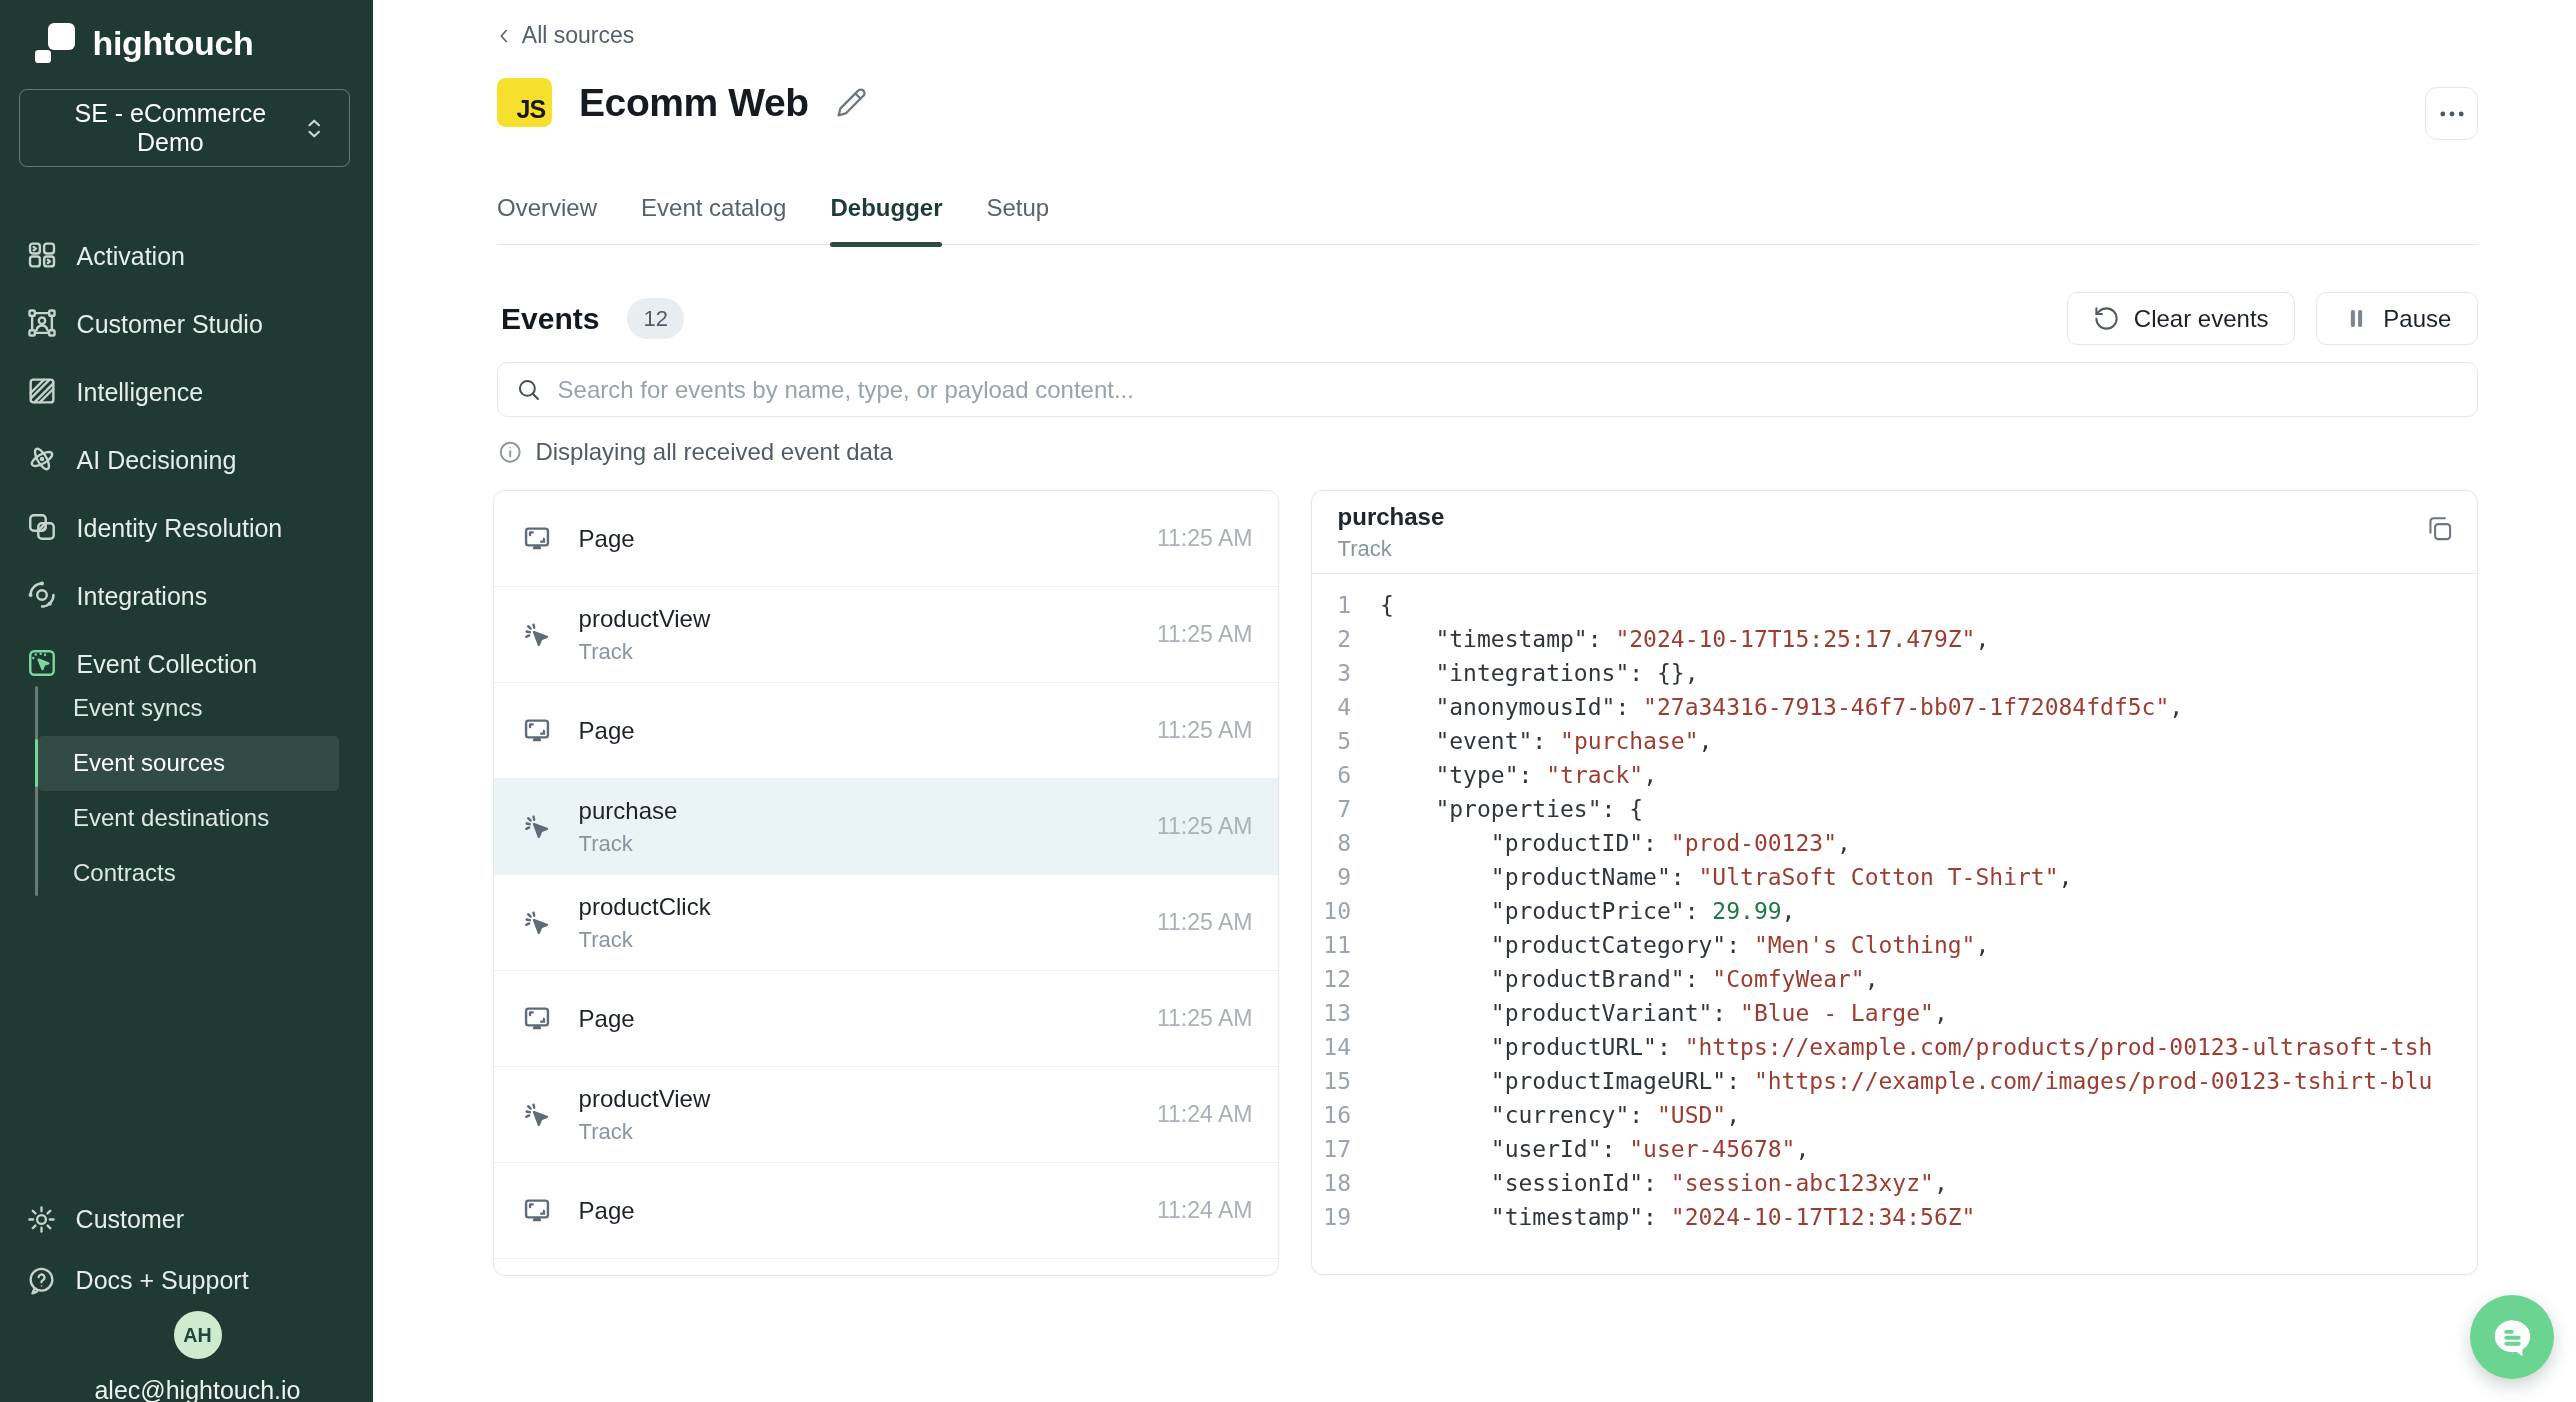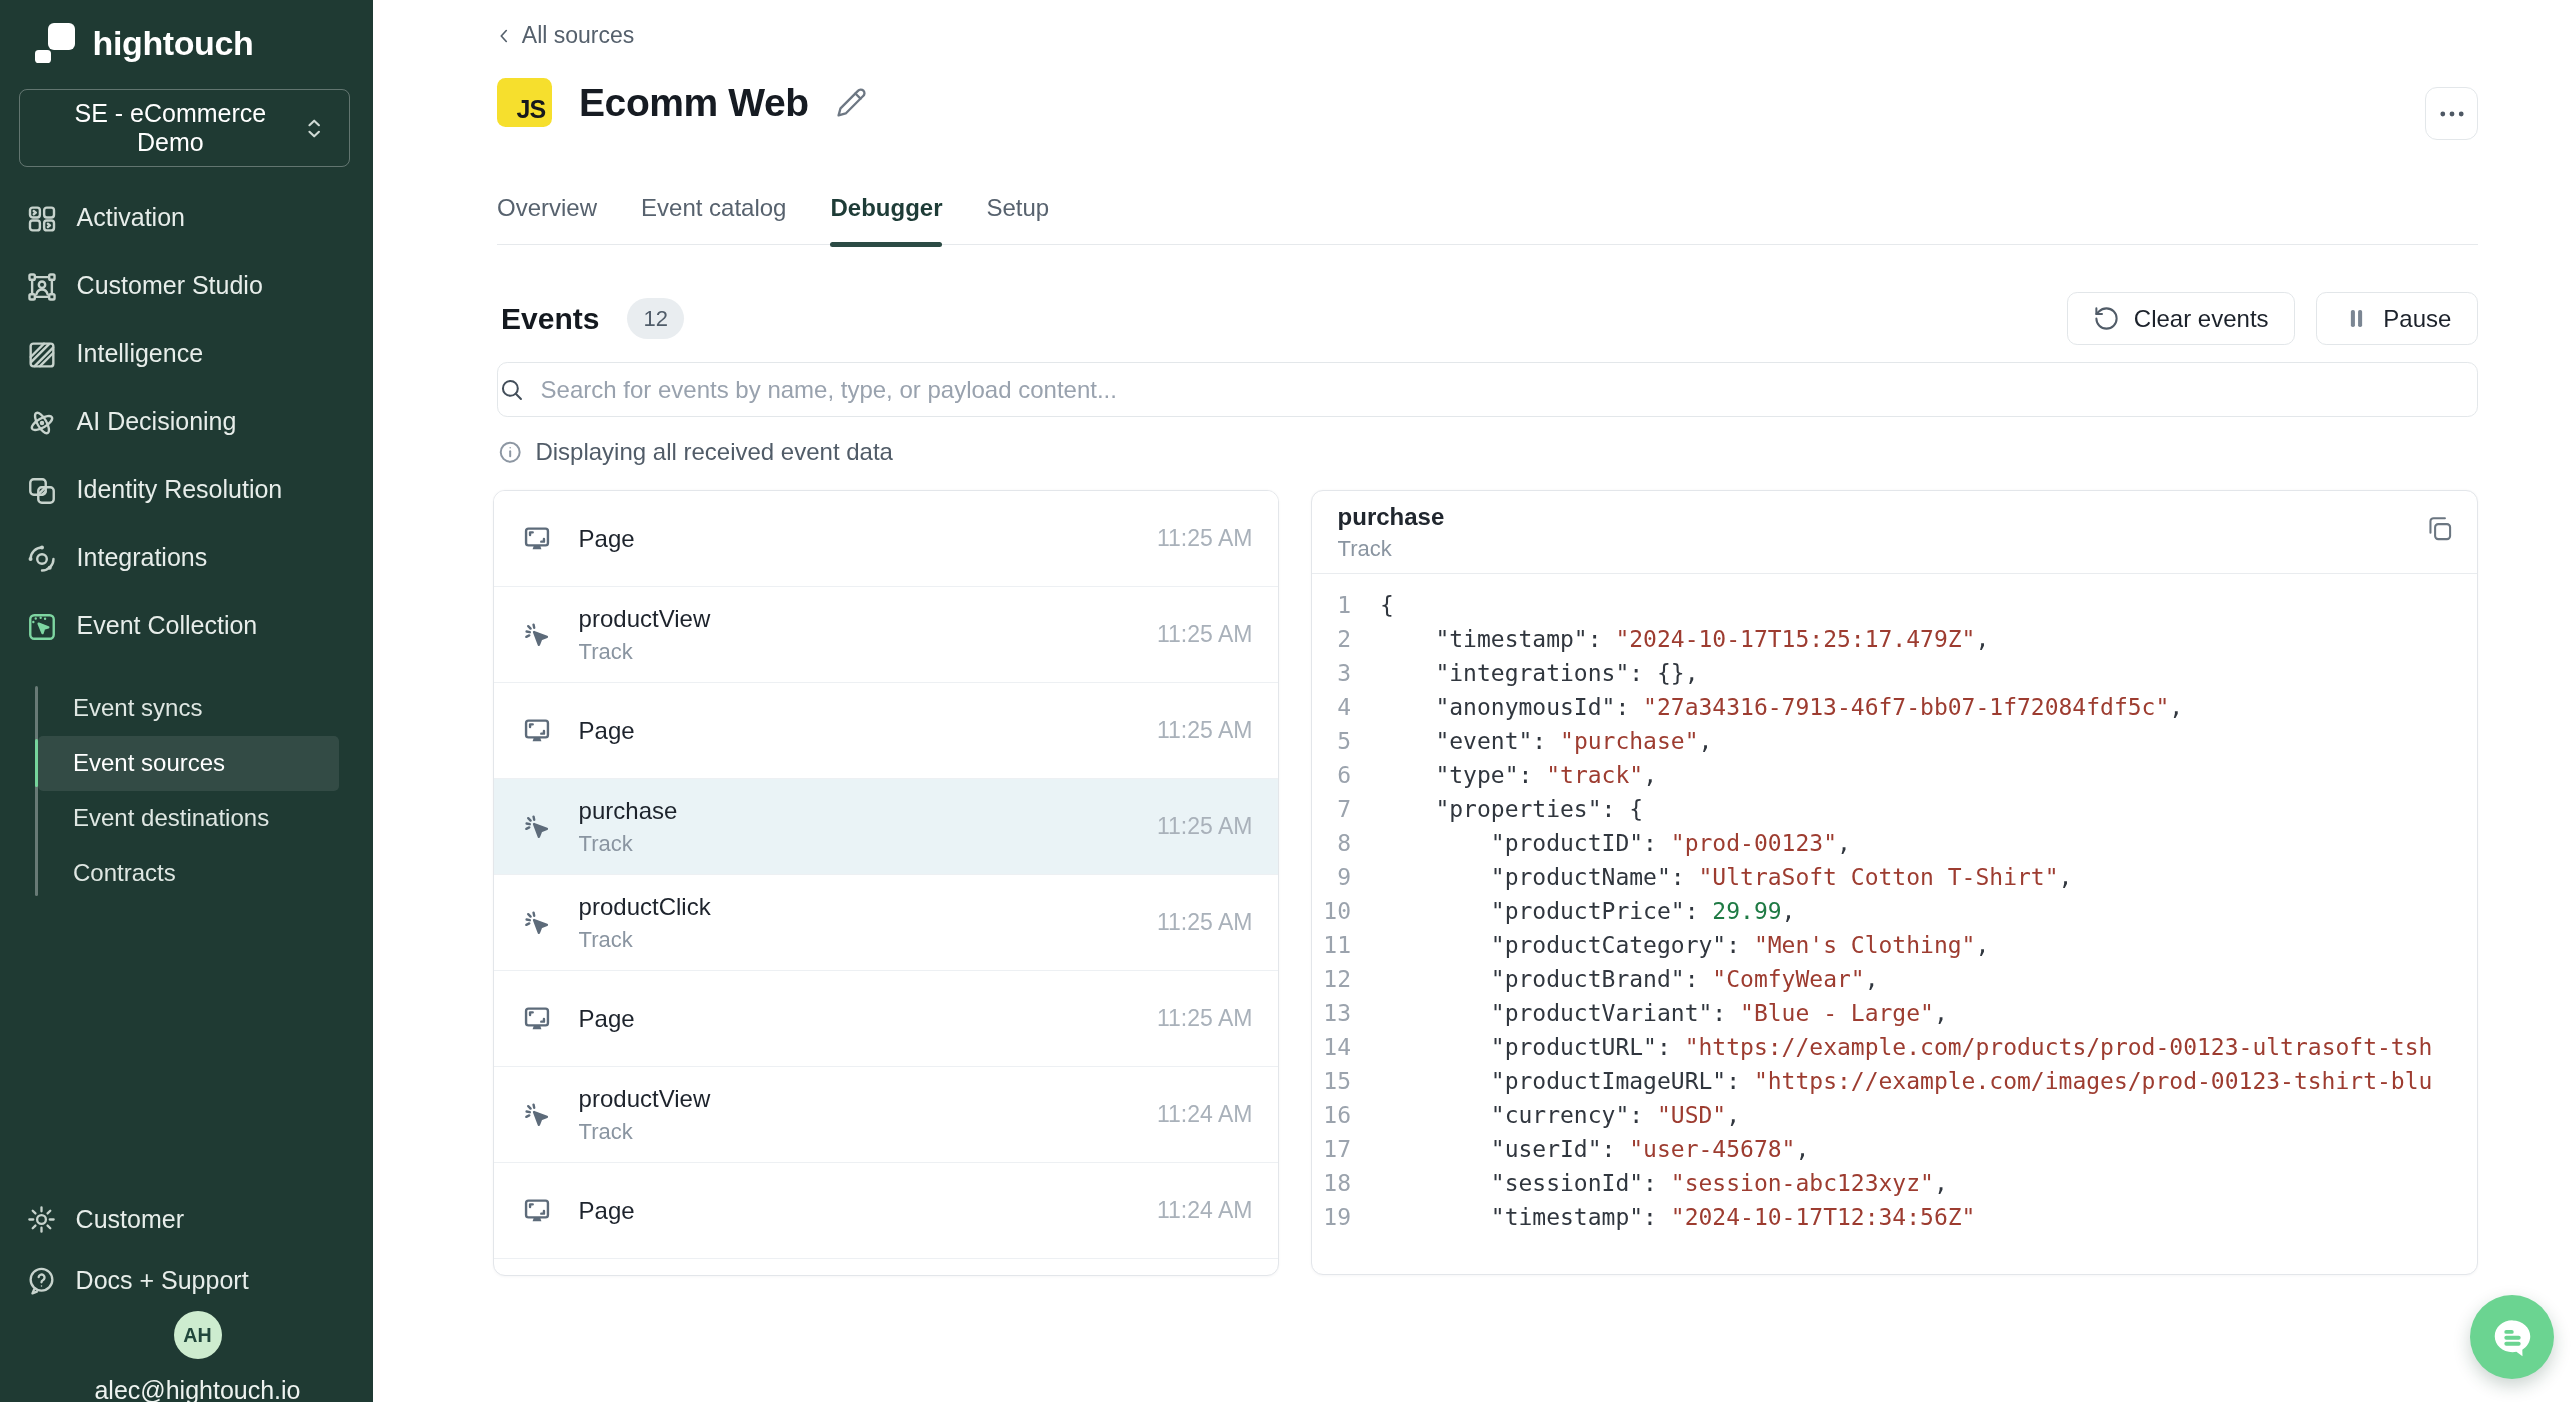--- a/index.html
+++ b/index.html
@@ -12,21 +12,21 @@
   
   .sidebar{position:absolute;left:0;top:0;width:373px;height:1402px;background:#1f3a33;color:#e9efec;}
   .logo{position:absolute;left:31px;top:19px;display:flex;align-items:center;gap:13.6px;}
   .logo svg{width:48px;height:48px;}
   .logo-text{font-size:34px;font-weight:700;letter-spacing:-0.4px;color:#fff;}
   .workspace{position:absolute;left:19px;top:89px;width:331px;height:78px;box-sizing:border-box;
     border:1.3px solid rgba(255,255,255,.3);border-radius:8px;background:transparent;display:flex;
     align-items:center;justify-content:space-between;padding:0 20.5px;color:#fff;font-size:25px;cursor:pointer;font-family:inherit;}
   .workspace svg{width:29px;height:29px;color:#cfd9d4;}
   .nav{position:absolute;left:0;top:203px;width:373px;}
-  .nav-item{display:flex;align-items:flex-start;gap:19px;height:68px;padding-left:25.6px;font-size:25px;color:#e7edea;cursor:pointer;}
+  .nav-item{display:flex;align-items:flex-end;gap:19px;height:68px;padding-left:25.6px;font-size:25px;color:#e7edea;cursor:pointer;}
   .nav-item svg{width:32px;height:32px;color:#c7d3cd;flex:none;}
   .nav-item.ec svg{color:#7ed6a2;}
   .subnav{position:relative;margin-top:1.7px;}
   .subnav .rail{position:absolute;left:35px;top:5.1px;bottom:5.1px;width:3.4px;background:rgba(255,255,255,.33);border-radius:1.7px;}
   .subnav-item{position:relative;display:flex;align-items:center;height:55px;margin:0 34px 0 38px;padding-left:35px;
     font-size:24px;color:#dfe7e3;border-radius:5.1px;cursor:pointer;}
   .subnav-item.active{background:rgba(255,255,255,.09);color:#fff;}
   .subnav-item.active::before{content:"";position:absolute;left:-3.4px;top:3.4px;bottom:3.4px;width:3.4px;background:#76d49c;border-radius:1.7px;}
   .side-footer{position:absolute;left:0;bottom:24px;width:373px;}
   .foot-item{display:flex;align-items:center;gap:19px;height:61px;padding-left:25.6px;font-size:25px;color:#e7edea;cursor:pointer;}
@@ -59,21 +59,21 @@
   .events-title{font-size:30px;font-weight:600;color:#14191f;margin:4px;}
   .count-badge{margin-left:24px;background:#e9edf0;color:#505c69;font-size:22px;border-radius:852px;padding:7.7px 16px;}
   .head-buttons{margin-left:auto;display:flex;gap:21px;}
   .btn{height:53px;box-sizing:border-box;border:1.3px solid #e2e6e9;border-radius:10.2px;background:#fff;display:inline-flex;
     align-items:center;gap:13.6px;padding:0 25.6px;font-size:24px;font-weight:500;color:#1c222b;cursor:pointer;font-family:inherit;}
   .btn svg{width:27px;height:27px;color:#515c68;}
   .btn .pause-ic{color:#7b8693;}
 
   
   .search{position:absolute;left:497px;top:362px;width:1981px;height:55px;box-sizing:border-box;border:1.3px solid #e3e7ea;
-    border-radius:10.2px;background:#fff;display:flex;align-items:center;gap:13.6px;padding:0 0;}
+    border-radius:10.2px;background:#fff;display:flex;align-items:center;gap:13.6px;padding:0 17px;}
   .search svg{width:27px;height:27px;color:#434e5a;flex:none;}
   .search input{flex:1;border:none;outline:none;font-size:24px;color:#2a323c;background:transparent;font-family:inherit;}
   .search input::placeholder{color:#99a2ae;}
   .info-row{position:absolute;left:497px;top:438px;display:flex;align-items:center;gap:12px;color:#515c68;font-size:24px;}
   .info-row svg{width:26.4px;height:26.4px;color:#8d97a3;flex:none;}
 
   
   .event-list{position:absolute;left:493px;top:490px;width:786px;height:786px;box-sizing:border-box;background:#fff;
     border:1.3px solid #e3e6ea;border-radius:12px;overflow:hidden;box-shadow:0 0.9px 2.6px rgba(16,24,40,.04);}
   .event-row{height:96px;box-sizing:border-box;display:flex;align-items:center;padding:0 25.6px 0 27px;

